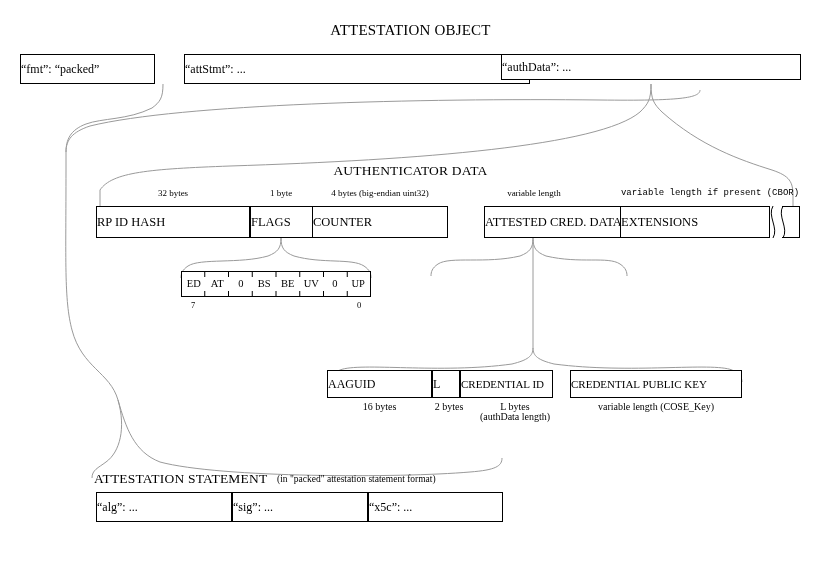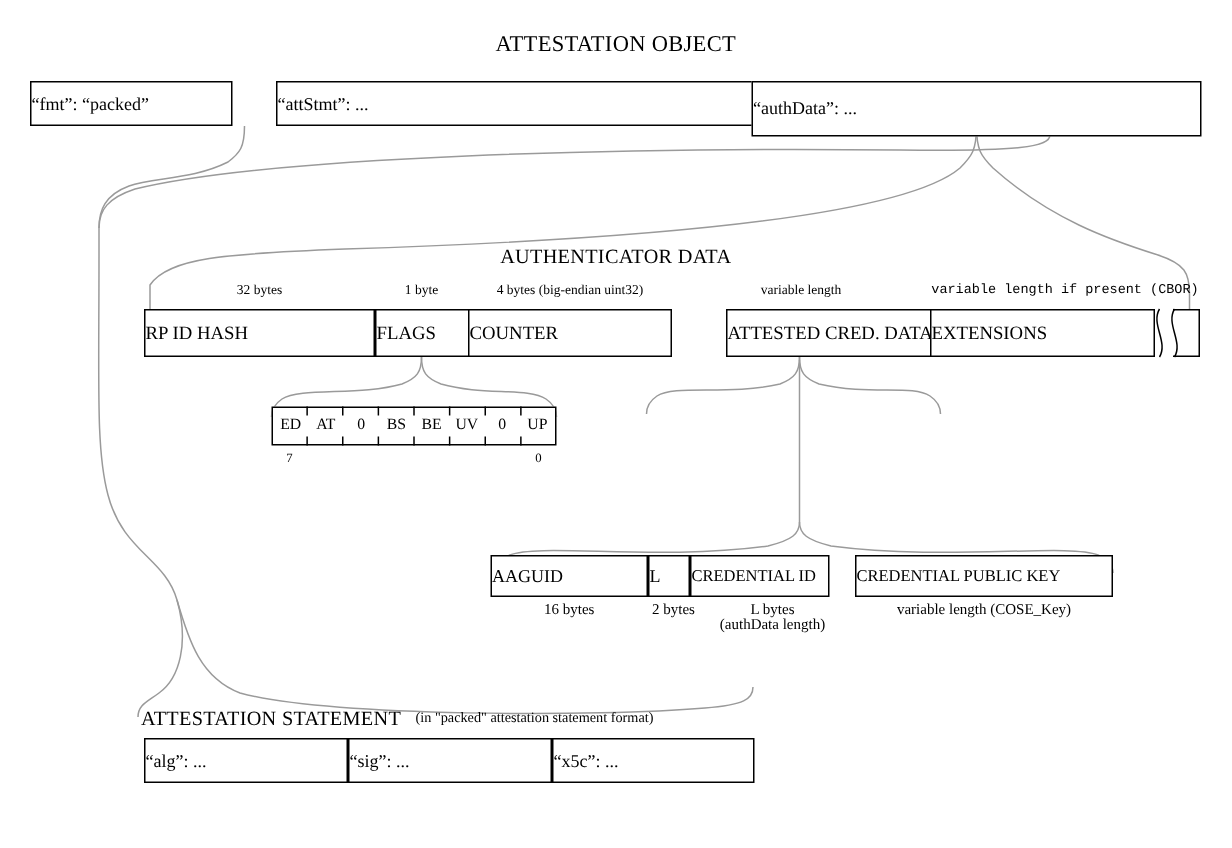--- a/index.html
+++ b/index.html
@@ -157,21 +157,21 @@
   </svg>
 
   <div class="abs title" style="left:0; top:22px; width:821px;">ATTESTATION OBJECT</div>
 
   <div class="box t-md" style="left:20px; top:54px; width:135px; height:30px;">
     <span>“fmt”: “packed”</span>
   </div>
   <div class="box t-md" style="left:155px; top:54px; width:346px; height:30px;margin-left:29px;">
     <span>“attStmt”: ...</span>
   </div>
-  <div class="box t-md" style="left:501px; top:54px; width:300px; height:37px;">
+  <div class="box t-md" style="left:501px; top:54px; width:300px; height:26px;">
     <span>“authData”: ...</span>
   </div>
 
   <div class="abs section-title" style="left:0; top:163px; width:821px; text-align:center;">AUTHENTICATOR DATA</div>
 
   <div class="abs cap" style="left:96px; top:188px; width:154px;">32 bytes</div>
   <div class="abs cap" style="left:250px; top:188px; width:62px;">1 byte</div>
   <div class="abs cap" style="left:312px; top:188px; width:136px;">4 bytes (big-endian uint32)</div>
   <div class="abs cap" style="left:448px; top:188px; width:172px;">variable length</div>
   <div class="abs cap" style="left:620px; top:188px; width:180px;font-family:Liberation Mono, monospace;">variable length if present (CBOR)</div>

